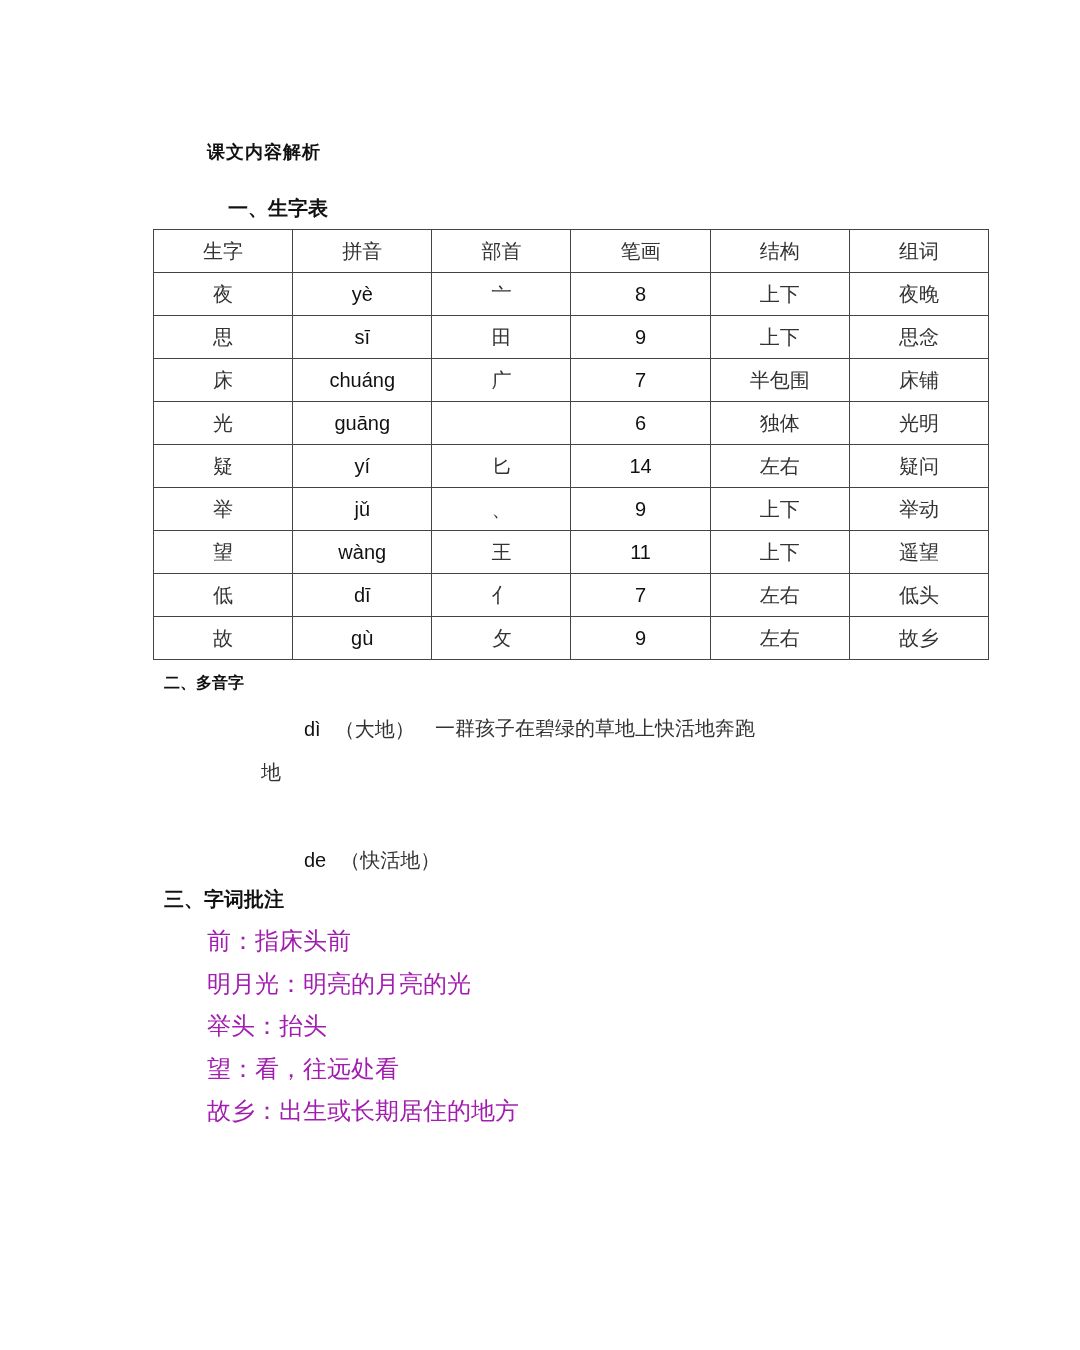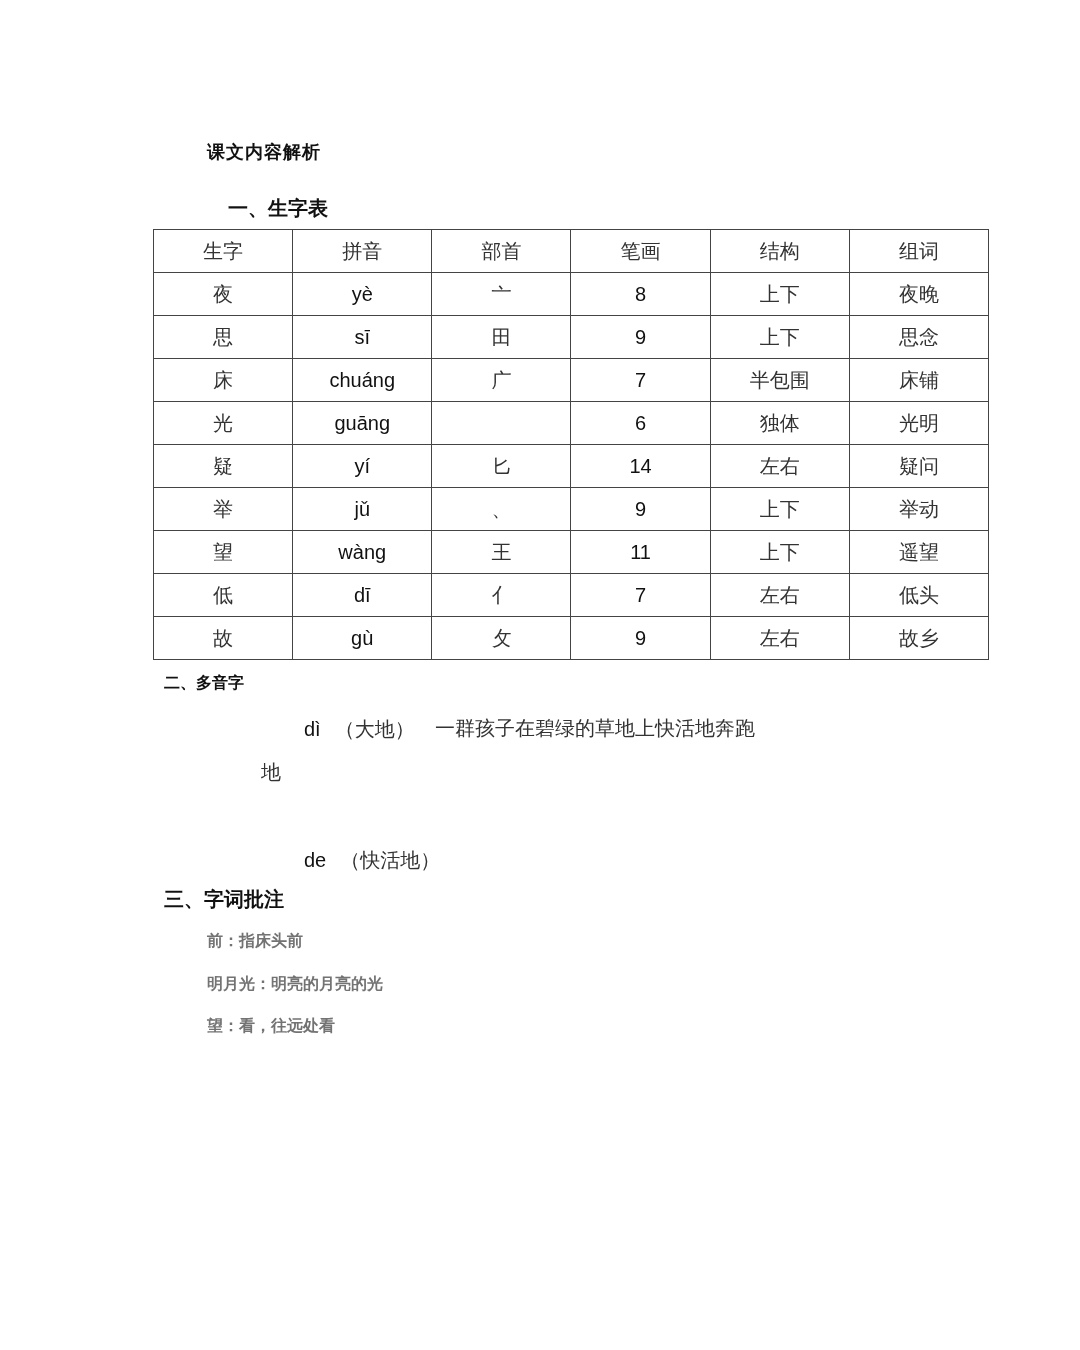--- a/index.html
+++ b/index.html
@@ -35,21 +35,21 @@
     font-size: 16px; font-weight: bold; color: #111;
   }
   .poly { position: absolute; font-size: 20px; color: #333; }
   .poly .py { font-family: "Liberation Sans", "DejaVu Sans", sans-serif; color: #111; margin-right: 14px; }
   .h3 {
     position: absolute; left: 164px; top: 886px;
     font-family: "DejaVu Sans", "Liberation Sans", sans-serif;
     font-size: 20px; font-weight: bold; color: #111;
   }
   .notes { position: absolute; left: 207px; top: 928px; }
-  .note { font-size: 16px; color: #737373; height: 42.6px; line-height: 26px; white-space: nowrap; font-weight: bold; }
+  .note { font-size: 24px; color: #a21caf; height: 42.6px; line-height: 26px; white-space: nowrap; }
 </style>
 </head>
 <body>
 
 <div class="title">课文内容解析</div>
 <div class="h1">一、生字表</div>
 
 <table class="chars">
   <thead>
     <tr>
@@ -144,14 +144,16 @@
 <div class="poly" style="left:261px; top:759px;">地</div>
 <div class="poly" style="left:435px; top:715px;">一群孩子在碧绿的草地上快活地奔跑</div>
 <div class="poly" style="left:304px; top:802px;margin-top:45px;">
   <span class="py">de</span><span>（快活地）</span>
 </div>
 
 <div class="h3">三、字词批注</div>
 <div class="notes">
   <div class="note">前：指床头前</div>
   <div class="note">明月光：明亮的月亮的光</div>
+  <div class="note">举头：抬头</div>
   <div class="note">望：看，往远处看</div>
+  <div class="note">故乡：出生或长期居住的地方</div>
 </div>
 
 </body></html>

